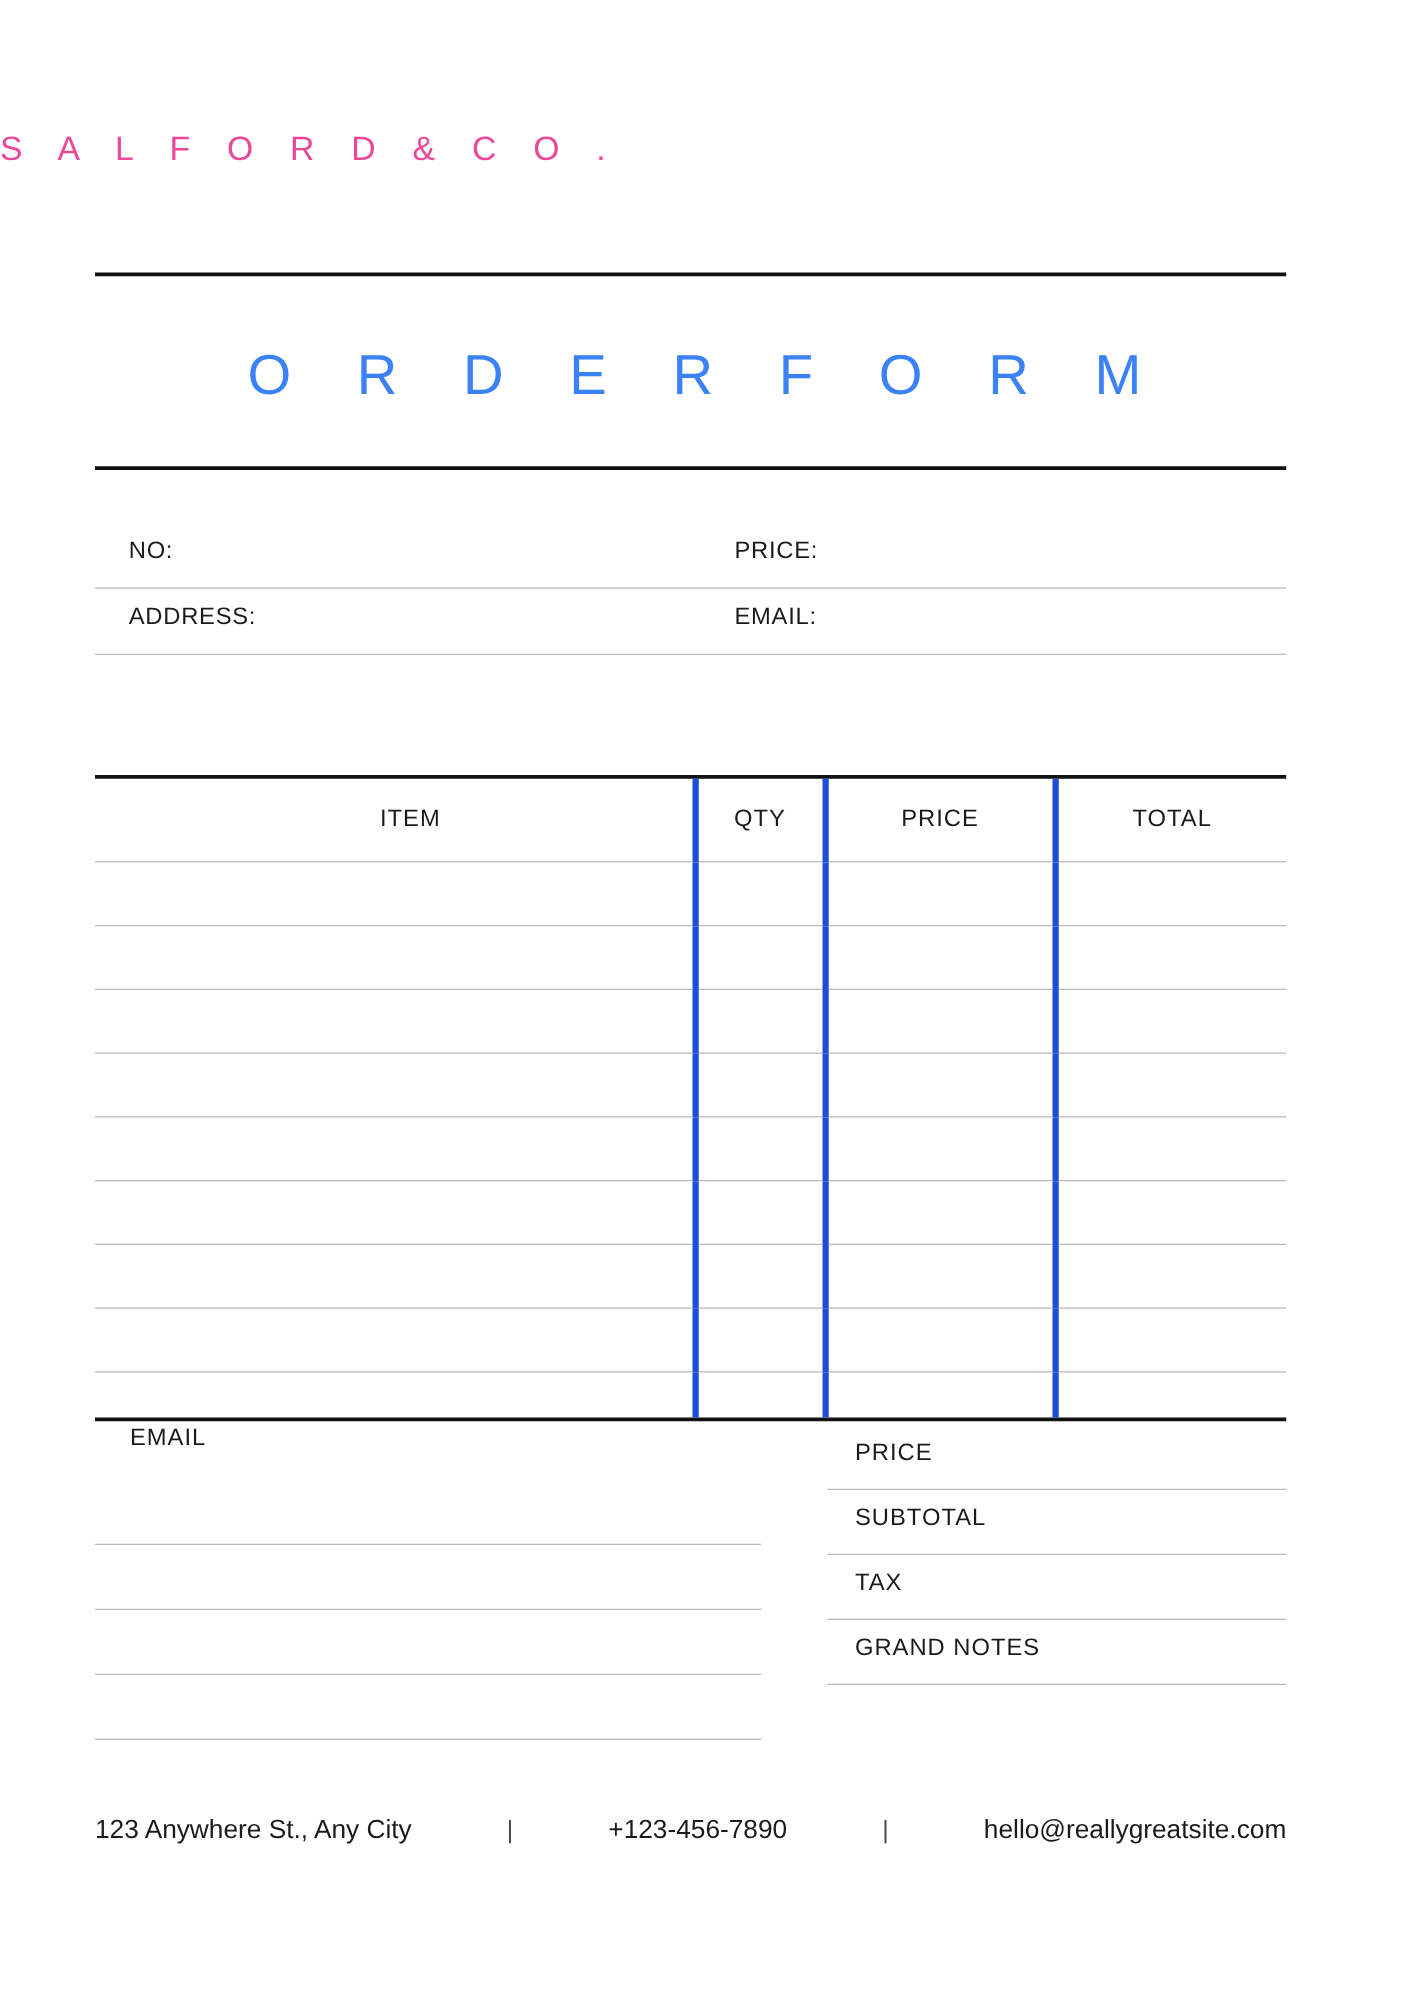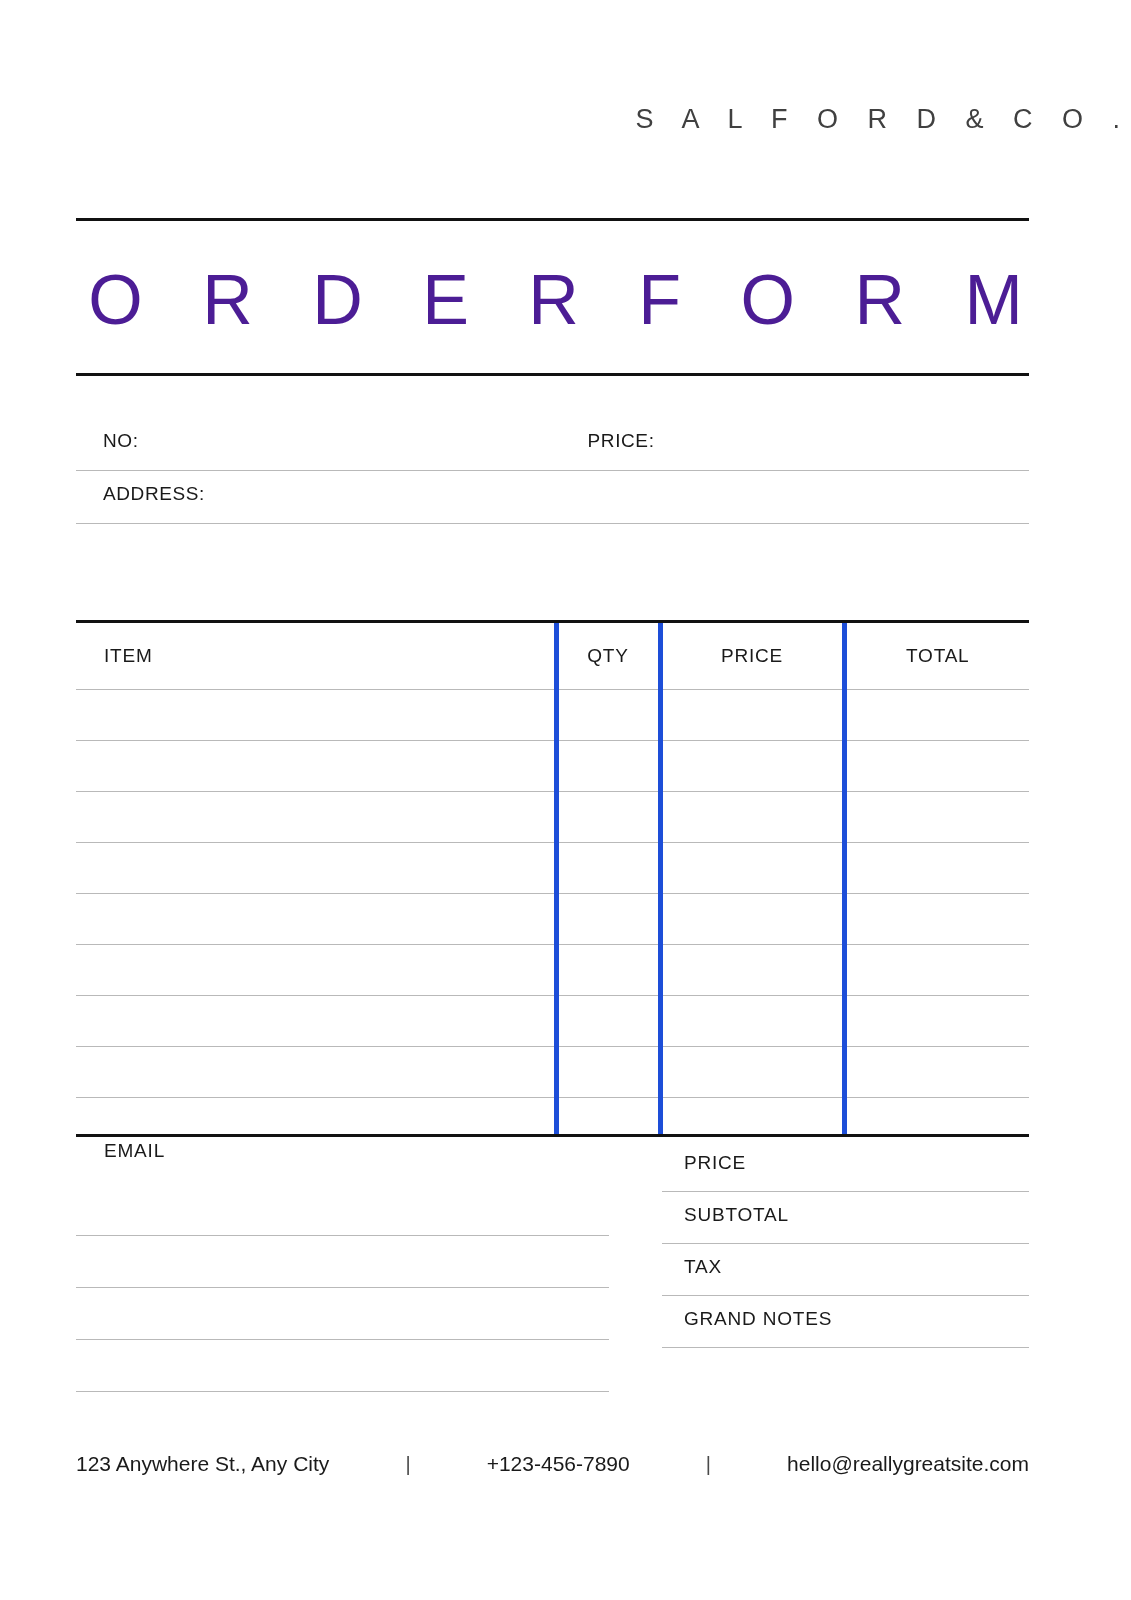--- a/index.html
+++ b/index.html
@@ -21,25 +21,25 @@
     height: 1600px;
     box-sizing: border-box;
   }
 
   
   .brand {
     position: absolute;
     top: 104px;
     left: 0;
     width: 1131px;
-    text-align: right;
+    text-align: left;
     font-size: 27px;
     letter-spacing: 11px;
     font-weight: 400;
-    color: #404040;
+    color: #ec4899;
   }
 
   
   .rule-top {
     position: absolute;
     top: 218px;
     left: 76px;
     width: 953px;
     height: 3px;
     background: #111111;
@@ -51,25 +51,25 @@
     width: 953px;
     height: 3px;
     background: #111111;
   }
   .title {
     position: absolute;
     top: 256px;
     left: 0;
     width: 1131px;
     text-align: center;
-    font-size: 70px;
+    font-size: 45px;
     letter-spacing: 20px;
     font-weight: 400;
     line-height: 88px;
-    color: #4c1d95;
+    color: #3b82f6;
   }
 
   
   .meta {
     position: absolute;
     top: 418px;
     left: 76px;
     width: 953px;
   }
   .meta-row {
@@ -106,21 +106,21 @@
     table-layout: fixed;
   }
   .items-table th {
     font-size: 19px;
     font-weight: 400;
     letter-spacing: 0.8px;
     height: 64px;
     color: #1a1a1a;
   }
   .items-table th.item-col {
-    text-align: left;
+    text-align: center;
     padding-left: 28px;
   }
   .items-table td {
     height: 48px;
     border-top: 1px solid #b9b9b9;
   }
   .col-item { width: 480px; }
   .col-qty { width: 104px; }
   .col-price { width: 184px; }
   .col-total { width: 185px; }
@@ -203,20 +203,21 @@
   <div class="title">O R D E R   F O R M</div>
   <div class="rule-bottom"></div>
 
   <div class="meta">
     <div class="meta-row">
       <div class="meta-cell">NO:</div>
       <div class="meta-cell right">PRICE:</div>
     </div>
     <div class="meta-row">
       <div class="meta-cell">ADDRESS:</div>
+      <div class="meta-cell right">EMAIL:</div>
     </div>
   </div>
 
   <div class="items">
     <table class="items-table">
       <colgroup>
         <col class="col-item">
         <col class="col-qty">
         <col class="col-price">
         <col class="col-total">

